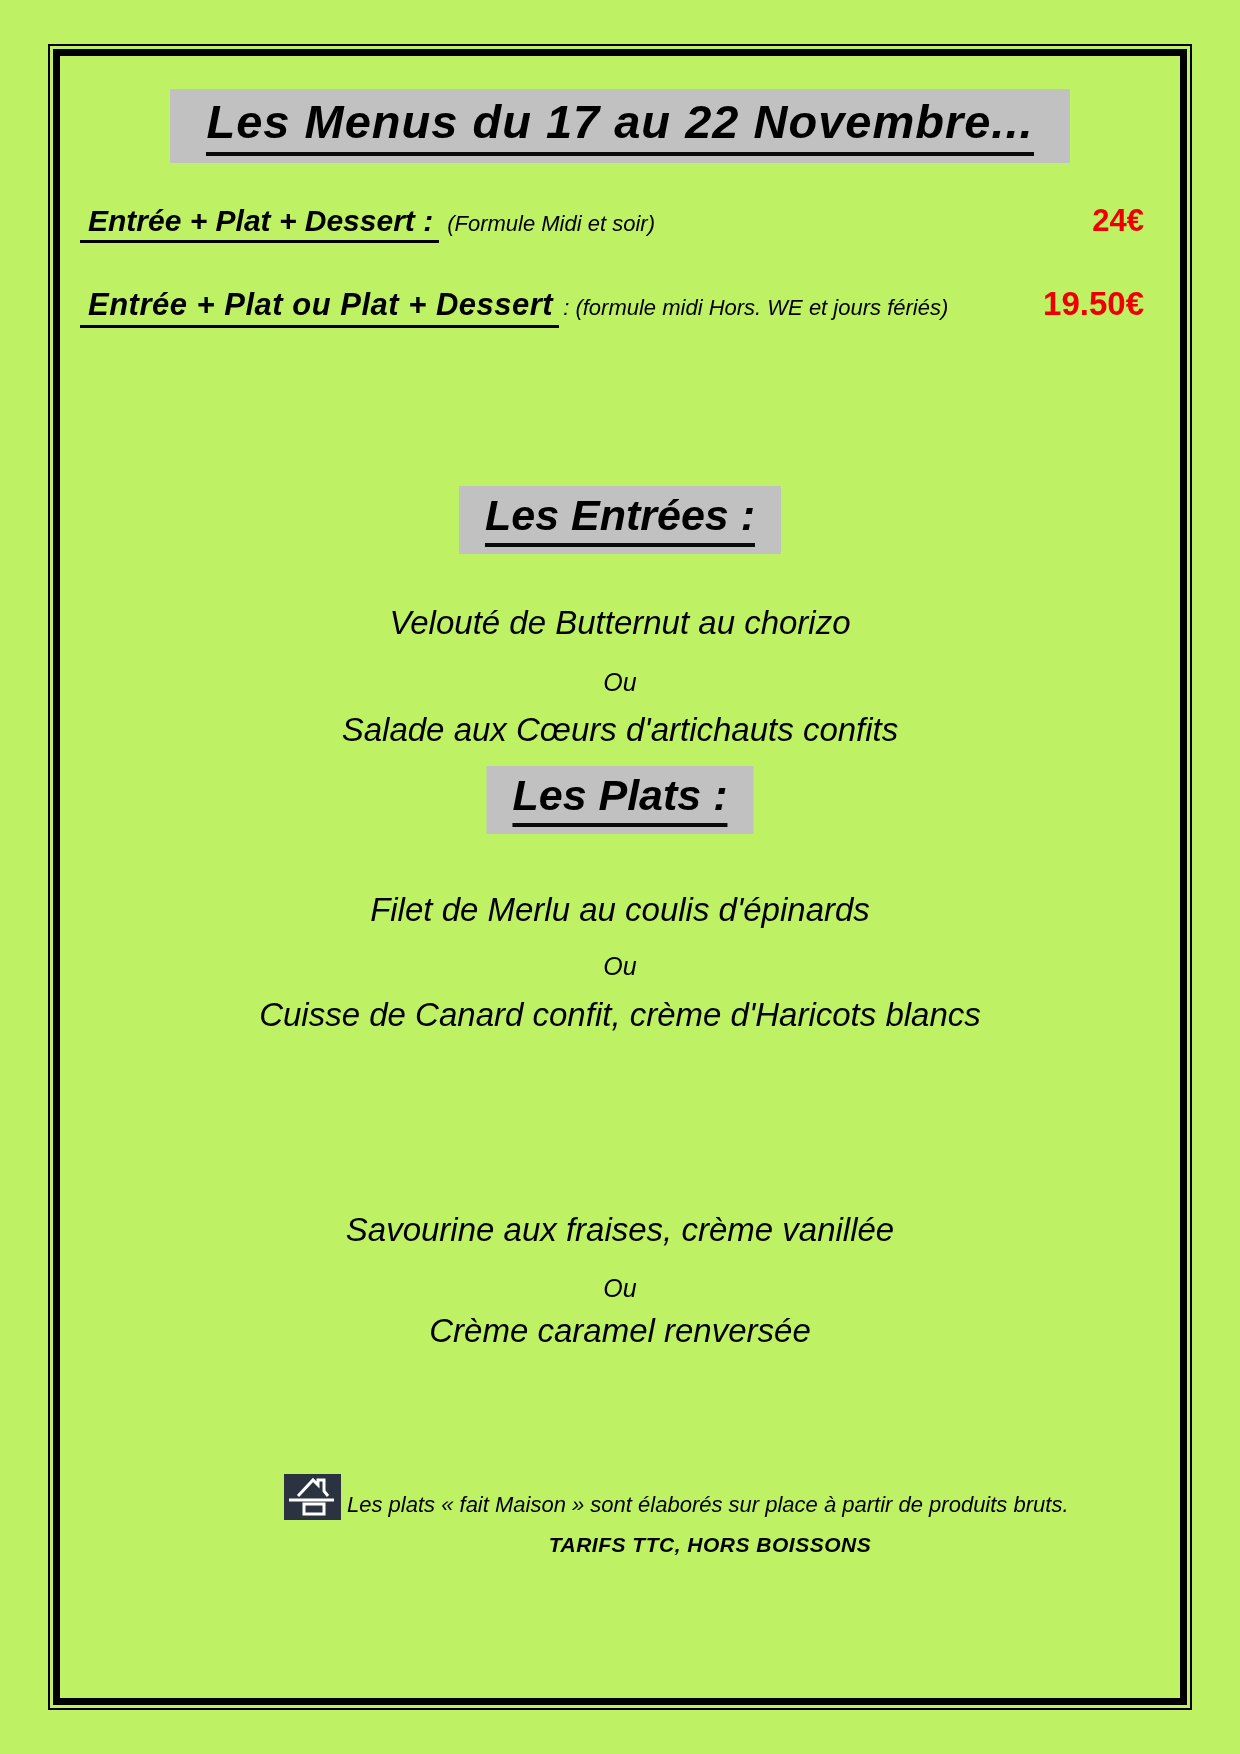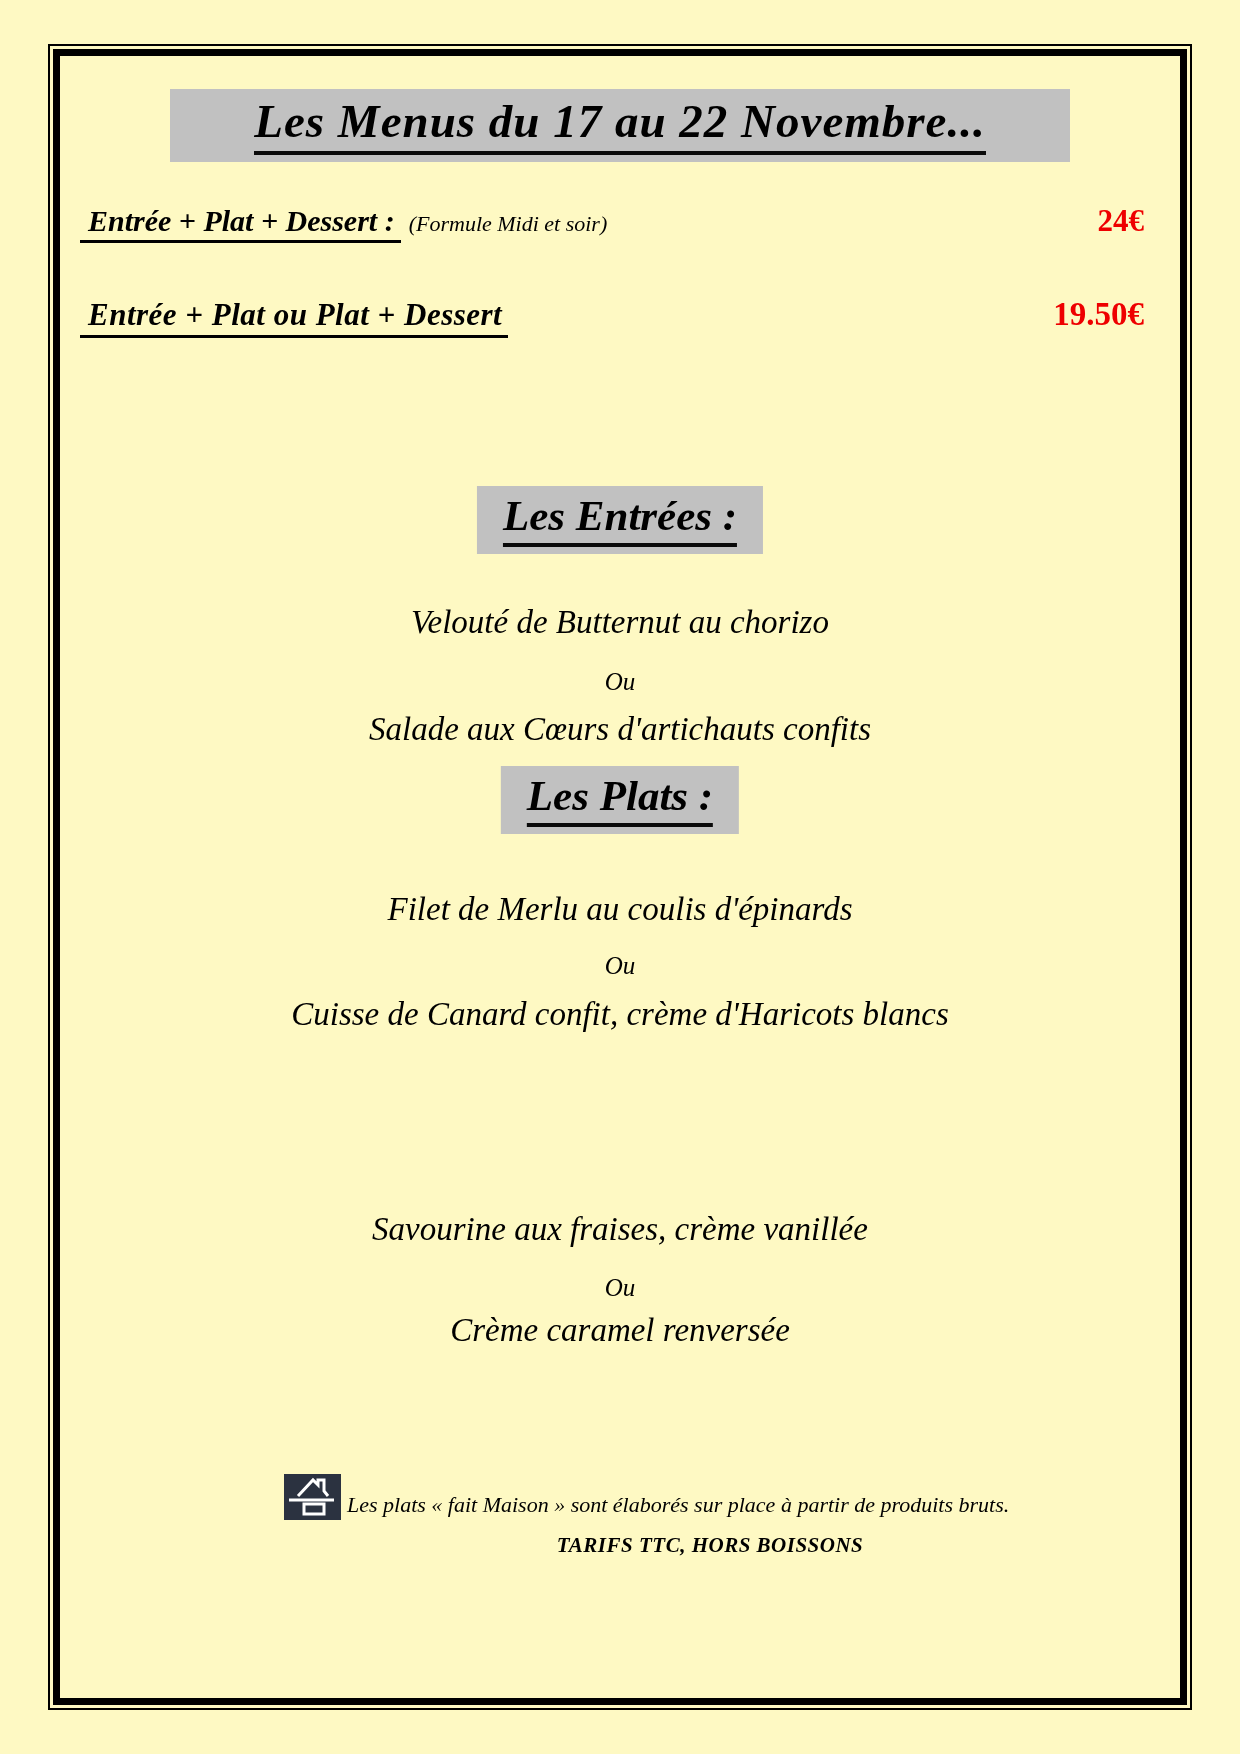--- a/index.html
+++ b/index.html
@@ -1,22 +1,22 @@
 <!DOCTYPE html>
 <html><head>
 <meta charset="utf-8">
 <style>
   * { margin: 0; padding: 0; box-sizing: border-box; }
   html, body { background: #ffffff; }
   .page {
     position: relative;
     width: 1240px;
     height: 1754px;
-    background: #fef9c3;
-    font-family: Liberation Serif, serif;
+    background: #bef264;
+    font-family: Liberation Sans, sans-serif;
     color: #000;
     overflow: hidden;
   }
   .frame-outer {
     position: absolute;
     inset: 44px 48px;
     border: 2px solid #000;
     padding: 3px;
   }
   .frame-inner {
@@ -57,21 +57,21 @@
   }
   .formula-row {
     position: absolute;
     left: 20px;
     right: 36px;
     display: flex;
     align-items: baseline;
     white-space: nowrap;
   }
   .formula-1 { top: 147px; text-align: right; }
-  .formula-2 { top: 240px; }
+  .formula-2 { top: 229px; }
   .f-label {
     font-size: 30px;
     font-weight: bold;
     font-style: italic;
     border-bottom: 3px solid #000;
     padding: 0 6px 2px 8px;
   }
   .formula-2 .f-label { font-size: 31px; letter-spacing: 0.5px; }
   .f-note {
     font-size: 22px;
@@ -175,20 +175,21 @@
         </div>
 
         <div class="formula-row formula-1">
           <span class="f-label">Entrée + Plat + Dessert :</span>
           <span class="f-note">(Formule Midi et soir)</span>
           <span class="f-price">24€</span>
         </div>
 
         <div class="formula-row formula-2">
           <span class="f-label">Entrée + Plat ou Plat + Dessert</span>
+          <span class="f-note">: (formule midi Hors. WE et jours fériés)</span>
           <span class="f-price">19.50€</span>
         </div>
 
         <div class="section-heading h-entrees">
           <span class="hl"><span class="ul heading-text">Les Entrées :</span></span>
         </div>
         <div class="menu-item i-1a">Velouté de Butternut au chorizo</div>
         <div class="ou ou-1">Ou</div>
         <div class="menu-item i-1b">Salade aux Cœurs d'artichauts confits</div>
 

